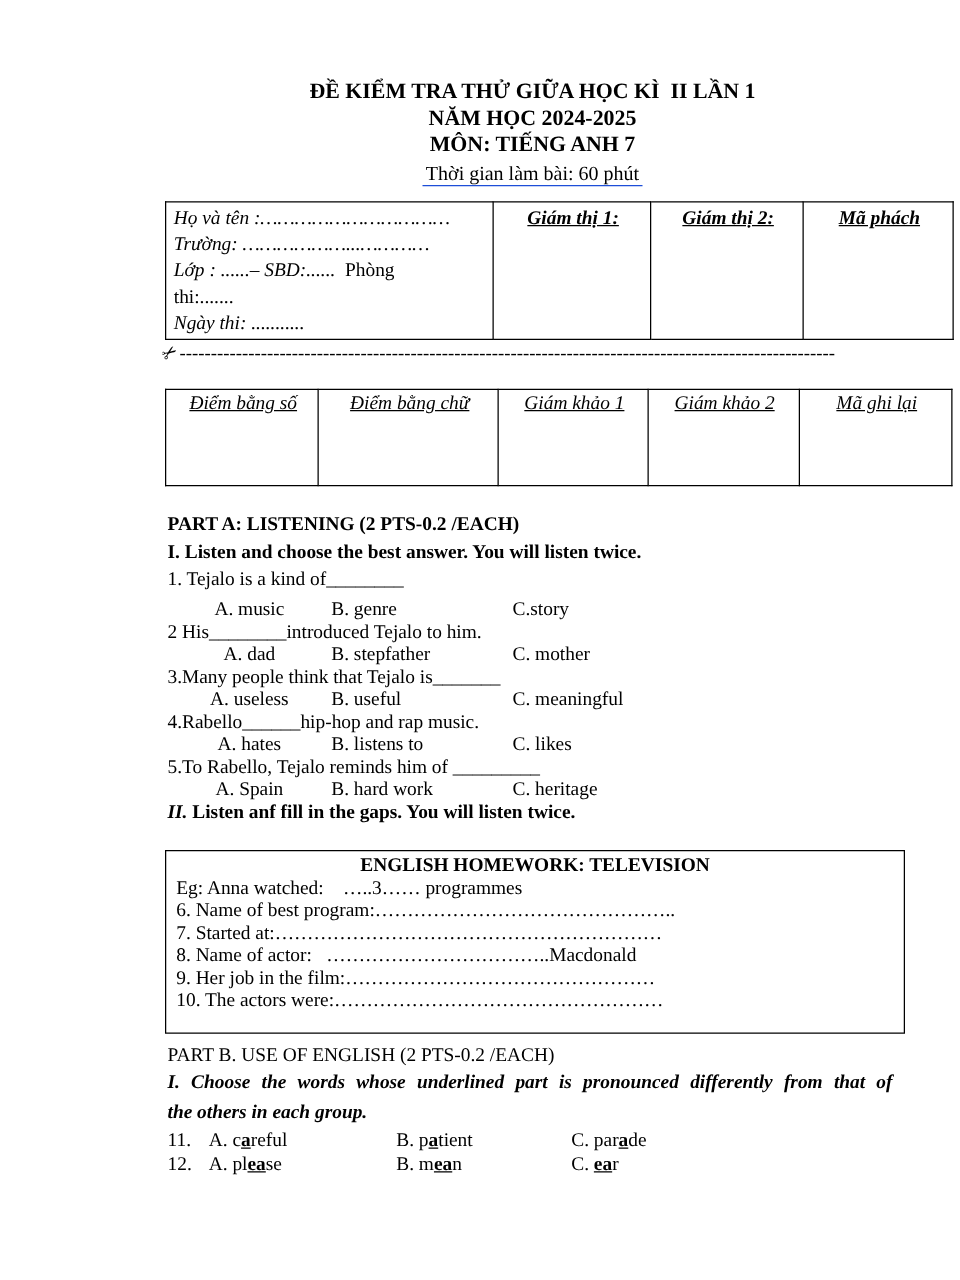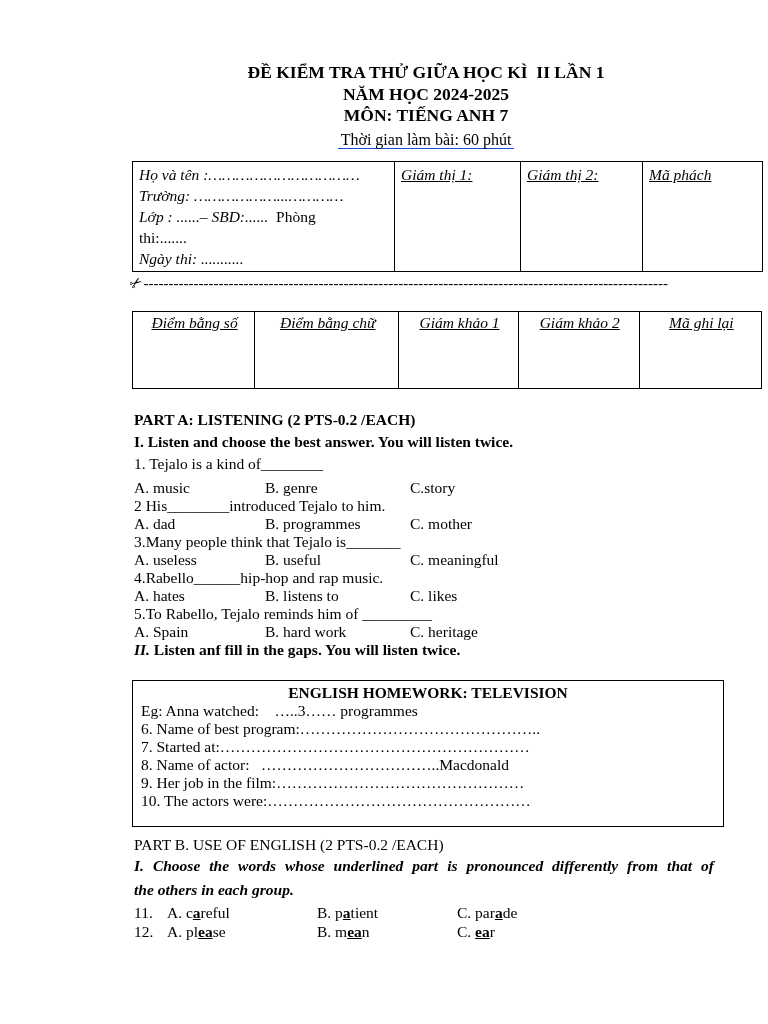--- a/index.html
+++ b/index.html
@@ -8,31 +8,31 @@
   [data-bind]{white-space:pre-wrap;}
   .it{font-style:italic;}
   .u{text-decoration:underline;}
   .header{padding-top:62px;margin-left:36px;width:732px;text-align:center;
           font-weight:bold;font-size:17.5px;line-height:21.5px;}
   .duration{font-weight:normal;font-size:16px;margin-top:2px;}
   .duration span{border-bottom:1px solid #1d4ed8;padding:0 3px;}
   table{border-collapse:collapse;table-layout:fixed;}
   td{border:1.5px solid #000;vertical-align:top;padding:2px 4px 2px 6px;}
   .info-table{margin:11px 0 0 108px;width:630px;font-size:15.5px;line-height:21px;padding-left:44px;}
-  .info-table .cc{text-align:left;}
+  .info-table .cc{text-align:center;font-weight:bold;}
   .cutline{margin:3px 0 0 106px;width:586px;white-space:nowrap;overflow:hidden;
            font-size:15px;height:17px;line-height:17px;}
   .scissors{display:inline-block;transform:rotate(-35deg);font-size:15px;margin-right:1px;}
   .score-table{margin:19px 0 0 108px;width:630px;font-size:15.5px;}
   .score-table td{height:72px;text-align:center;padding-top:2px;}
   .pa-heading{margin:22px 0 0 110px;font-weight:bold;line-height:18px;}
   .task{margin:4px 0 0 110px;font-weight:bold;line-height:18px;}
   .qline{margin-left:110px;line-height:18px;}
   .opts{margin-left:110px;display:flex;line-height:18px;}
-  .opts span:nth-child(1){width:131px;}
+  .opts span:nth-child(1){width:131px;text-align:center;}
   .opts span:nth-child(2){width:145px;}
   .mt4{margin-top:4px;} .mt6{margin-top:6px;}
   .hw-box{margin:21px 0 0 108px;width:574px;border:1.5px solid #000;
           padding:3px 8px 16px;line-height:18px;}
   .hw-title{text-align:center;font-weight:bold;}
   .pb-heading{margin:9px 0 0 110px;font-weight:normal;line-height:18px;}
   .pb-instr{margin-left:110px;width:580px;font-weight:bold;font-style:italic;line-height:24px;}
   .instr1{white-space:normal;text-align:justify;text-align-last:justify;}
   .pb-row{margin-left:110px;display:flex;line-height:18.5px;}
   .pb-row .num{width:33px;}
@@ -103,21 +103,21 @@
 
   <div class="qline mt4" data-bind="part_a.questions.0.text">1. Tejalo is a kind of________</div>
   <div class="opts mt6">
     <span data-bind="part_a.questions.0.options.0">A. music</span>
       <span data-bind="part_a.questions.0.options.1">B. genre</span>
       <span data-bind="part_a.questions.0.options.2">C.story</span>
   </div>
   <div class="qline" data-bind="part_a.questions.1.text">2 His________introduced Tejalo to him.</div>
   <div class="opts">
     <span data-bind="part_a.questions.1.options.0">A. dad</span>
-      <span data-bind="part_a.questions.1.options.1">B. programmes</span>
+      <span data-bind="part_a.questions.1.options.1">B. stepfather</span>
       <span data-bind="part_a.questions.1.options.2">C. mother</span>
   </div>
   <div class="qline" data-bind="part_a.questions.2.text">3.Many people think that Tejalo is_______</div>
   <div class="opts">
     <span data-bind="part_a.questions.2.options.0">A. useless</span>
       <span data-bind="part_a.questions.2.options.1">B. useful</span>
       <span data-bind="part_a.questions.2.options.2">C. meaningful</span>
   </div>
   <div class="qline" data-bind="part_a.questions.3.text">4.Rabello______hip-hop and rap music.</div>
   <div class="opts">

